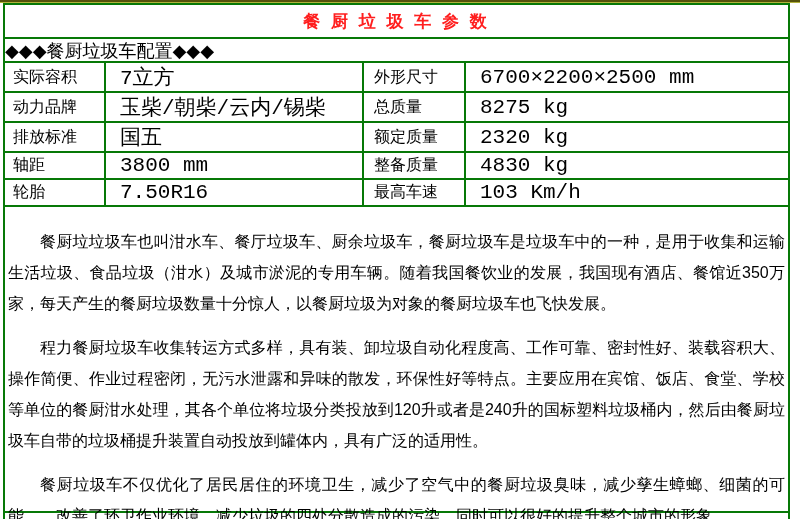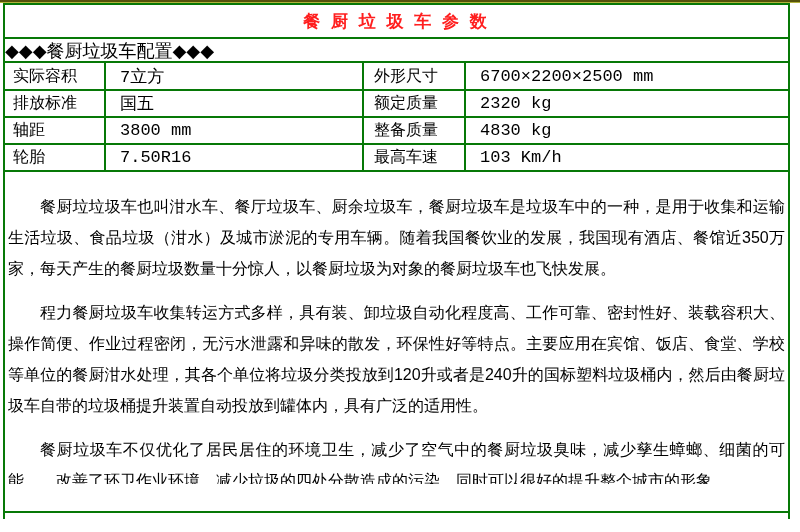--- a/index.html
+++ b/index.html
@@ -65,21 +65,21 @@
     white-space:nowrap;
     overflow:hidden;
   }
   table.spec td.c1 { width:100px; border-left:none; padding-left:8px; }
   table.spec td.c2 { width:258px; padding-left:14px; }
   table.spec td.c3 { width:102px; padding-left:10px; }
   table.spec td.c4 { border-right:none; padding-left:14px; }
   table.spec tr:first-child td { border-top:none; }
   table.spec td.val {
     font-family:"Liberation Mono","DejaVu Sans Mono",monospace;
-    font-size:17px;
+    font-size:21px;
   }
 
   .text-area {
     height:312px;
     padding:19px 3px 0 3px;
     overflow:hidden;
   }
   .text-area p {
     font-size:16px;
     line-height:31px;
@@ -108,20 +108,26 @@
 
     <table class="spec">
       <tbody id="spec-tbody">
           <tr>
             <td class="c1">实际容积</td>
             <td class="c2 val">7立方</td>
             <td class="c3">外形尺寸</td>
             <td class="c4 val">6700×2200×2500 mm</td>
           </tr>
           <tr>
+            <td class="c1">动力品牌</td>
+            <td class="c2 val">玉柴/朝柴/云内/锡柴</td>
+            <td class="c3">总质量</td>
+            <td class="c4 val">8275 kg</td>
+          </tr>
+          <tr>
             <td class="c1">排放标准</td>
             <td class="c2 val">国五</td>
             <td class="c3">额定质量</td>
             <td class="c4 val">2320 kg</td>
           </tr>
           <tr>
             <td class="c1">轴距</td>
             <td class="c2 val">3800 mm</td>
             <td class="c3">整备质量</td>
             <td class="c4 val">4830 kg</td>

